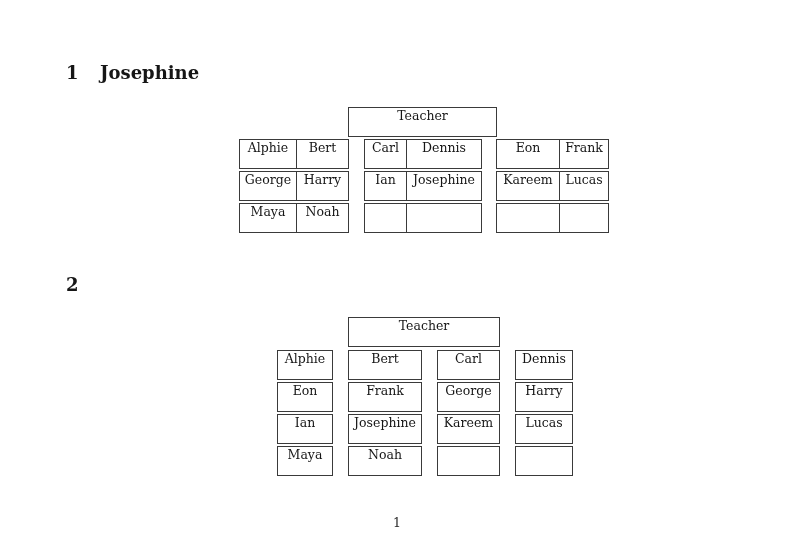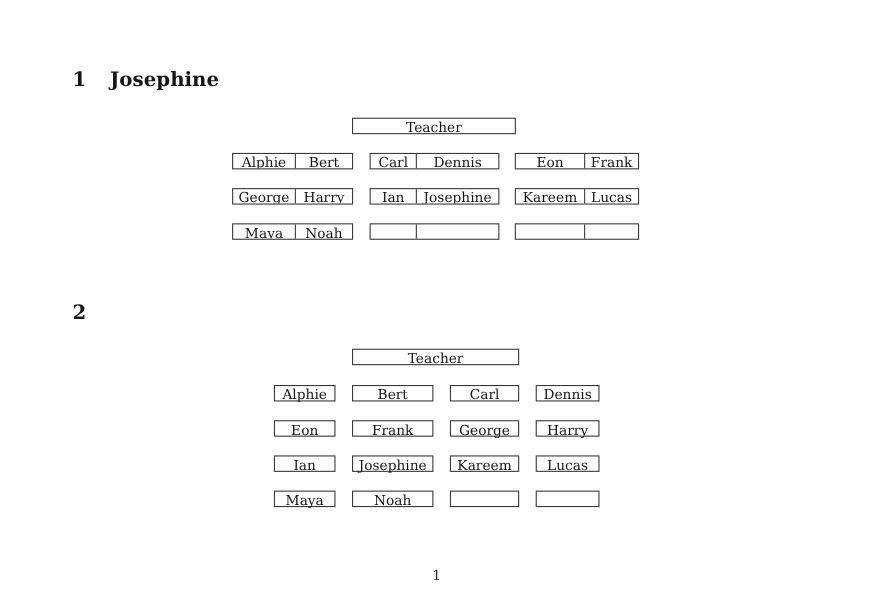--- a/index.html
+++ b/index.html
@@ -17,27 +17,28 @@
     display: flex;
     font-weight: bold;
     font-size: 18px;
     line-height: 20px;
     white-space: nowrap;
   }
   .heading .hnum { display: inline-block; width: 34px; }
   .box {
     position: absolute;
     box-sizing: border-box;
-    height: 15px;
+    height: 30px;
     border: 1px solid #3a3a3a;
     background: #ffffff;
     font-size: 12.5px;
     line-height: 15px;
     text-align: center;
     white-space: nowrap;
+    margin-left: 28px;
   }
   .desk { display: flex; padding: 0; }
   .desk .cell {
     box-sizing: border-box;
     height: 100%;
     border-right: 1px solid #3a3a3a;
     text-align: center;
     font-size: 12.5px;
     line-height: 15px;
     overflow: hidden;

